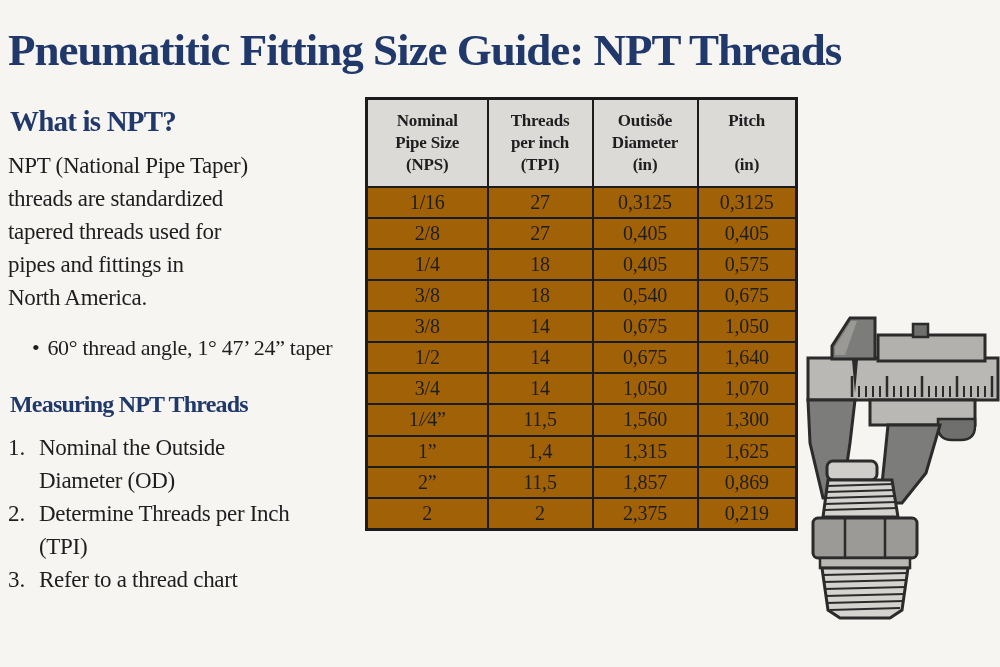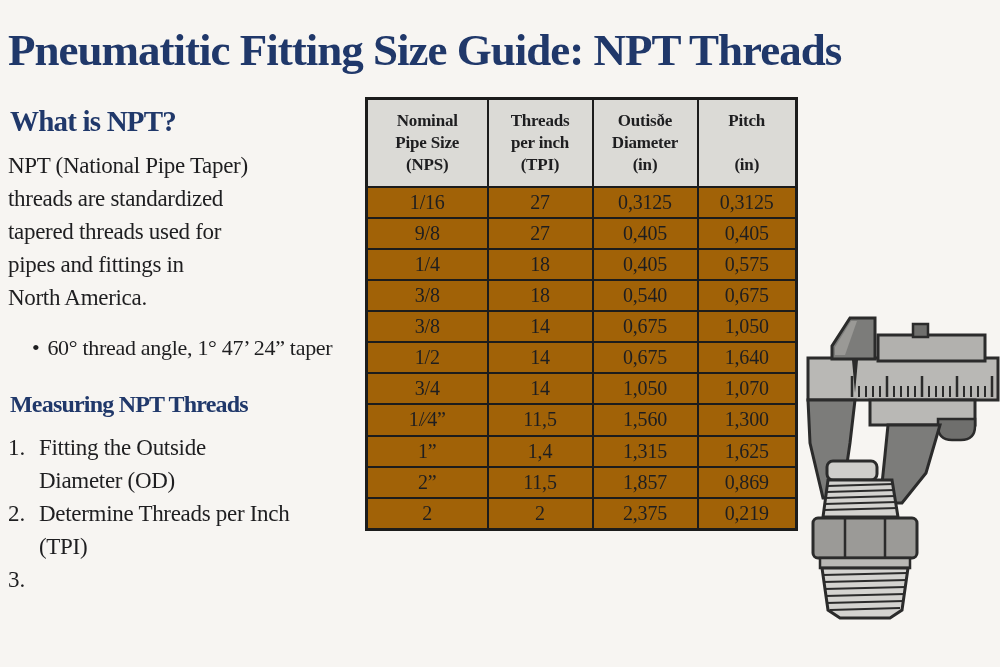--- a/index.html
+++ b/index.html
@@ -112,30 +112,31 @@
 tapered threads used for
 pipes and fittings in
 North America.</p>
     <div class="bullet-row">
       <span class="marker">•</span><span>60° thread angle, 1° 47’ 24” taper</span>
     </div>
     <h2 class="section-heading measuring">Measuring NPT Threads</h2>
     <div class="steps">
       <div class="step">
         <span class="step-num">1.</span>
-        <span class="step-text">Fitting the Outside
+        <span class="step-text">Nominal the Outside
 Diameter (OD)</span>
       </div>
       <div class="step">
         <span class="step-num">2.</span>
         <span class="step-text">Determine Threads per Inch
 (TPI)</span>
       </div>
       <div class="step">
         <span class="step-num">3.</span>
+        <span class="step-text">Refer to a thread chart</span>
       </div>
     </div>
   </div>
 
   <table class="size-table">
     <colgroup>
       <col style="width:121px">
         <col style="width:105px">
         <col style="width:105px">
         <col style="width:99px">
@@ -157,21 +158,21 @@
       </tr>
     </thead>
     <tbody>
         <tr>
           <td>1/16</td>
           <td>27</td>
           <td>0,3125</td>
           <td>0,3125</td>
         </tr>
         <tr>
-          <td>9/8</td>
+          <td>2/8</td>
           <td>27</td>
           <td>0,405</td>
           <td>0,405</td>
         </tr>
         <tr>
           <td>1/4</td>
           <td>18</td>
           <td>0,405</td>
           <td>0,575</td>
         </tr>

